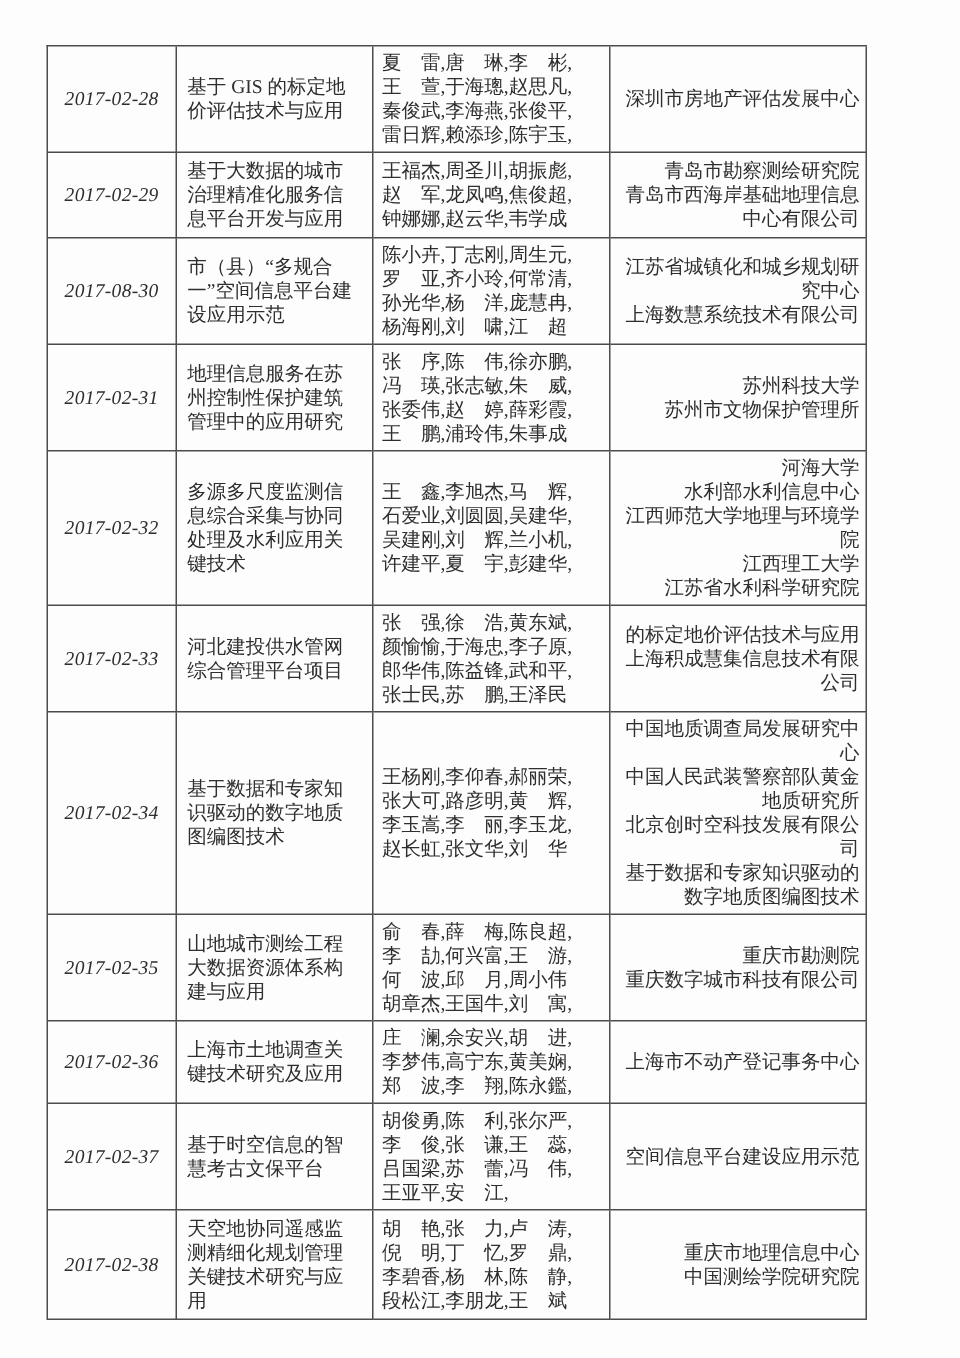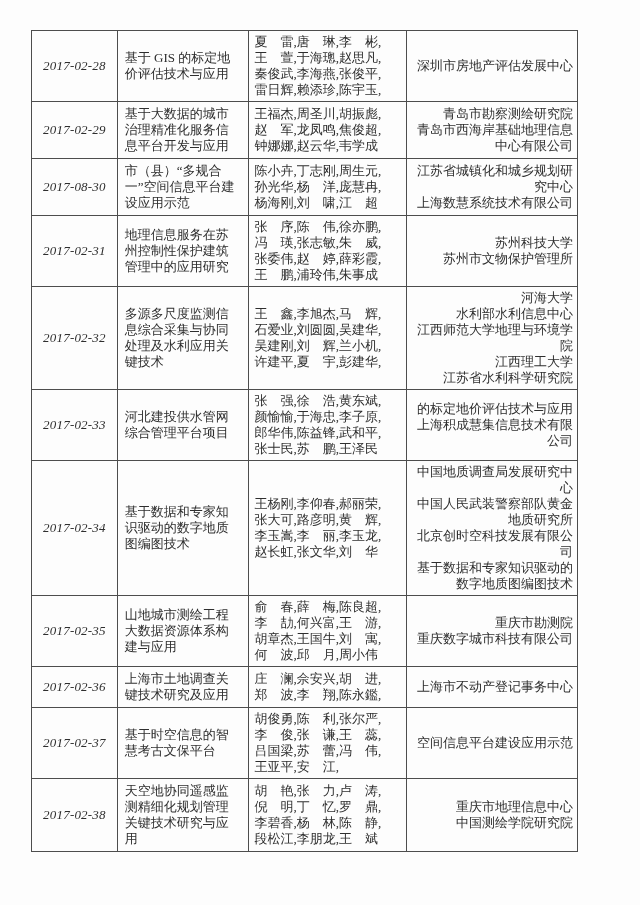--- a/index.html
+++ b/index.html
@@ -89,20 +89,21 @@
   <div class="row">
     <div class="cell c-date">
       <span class="date">2017-08-30</span>
     </div>
     <div class="cell c-title">
       <div class="title">市（县）“多规合一”空间信息平台建设应用示范</div>
     </div>
     <div class="cell c-names">
       <div class="names">
             <div class="name-line">陈小卉,丁志刚,周生元,</div>
+            <div class="name-line">罗　亚,齐小玲,何常清,</div>
             <div class="name-line">孙光华,杨　洋,庞慧冉,</div>
             <div class="name-line">杨海刚,刘　啸,江　超</div>
           </div>
     </div>
     <div class="cell c-orgs">
       <div class="orgs">
             <div class="org-line">江苏省城镇化和城乡规划研究中心</div>
             <div class="org-line">上海数慧系统技术有限公司</div>
           </div>
     </div>
@@ -209,42 +210,43 @@
     <div class="cell c-date">
       <span class="date">2017-02-35</span>
     </div>
     <div class="cell c-title">
       <div class="title">山地城市测绘工程大数据资源体系构建与应用</div>
     </div>
     <div class="cell c-names">
       <div class="names">
             <div class="name-line">俞　春,薛　梅,陈良超,</div>
             <div class="name-line">李　劼,何兴富,王　游,</div>
+            <div class="name-line">何　波,邱　月,周小伟</div>
             <div class="name-line">胡章杰,王国牛,刘　寓,</div>
-            <div class="name-line">何　波,邱　月,周小伟</div>
           </div>
     </div>
     <div class="cell c-orgs">
       <div class="orgs">
             <div class="org-line">重庆市勘测院</div>
             <div class="org-line">重庆数字城市科技有限公司</div>
           </div>
     </div>
   </div>
 
   <div class="row">
     <div class="cell c-date">
       <span class="date">2017-02-36</span>
     </div>
     <div class="cell c-title">
       <div class="title">上海市土地调查关键技术研究及应用</div>
     </div>
     <div class="cell c-names">
       <div class="names">
             <div class="name-line">庄　澜,佘安兴,胡　进,</div>
+            <div class="name-line">李梦伟,高宁东,黄美娴,</div>
             <div class="name-line">郑　波,李　翔,陈永鑑,</div>
           </div>
     </div>
     <div class="cell c-orgs">
       <div class="orgs">
             <div class="org-line">上海市不动产登记事务中心</div>
           </div>
     </div>
   </div>
 

